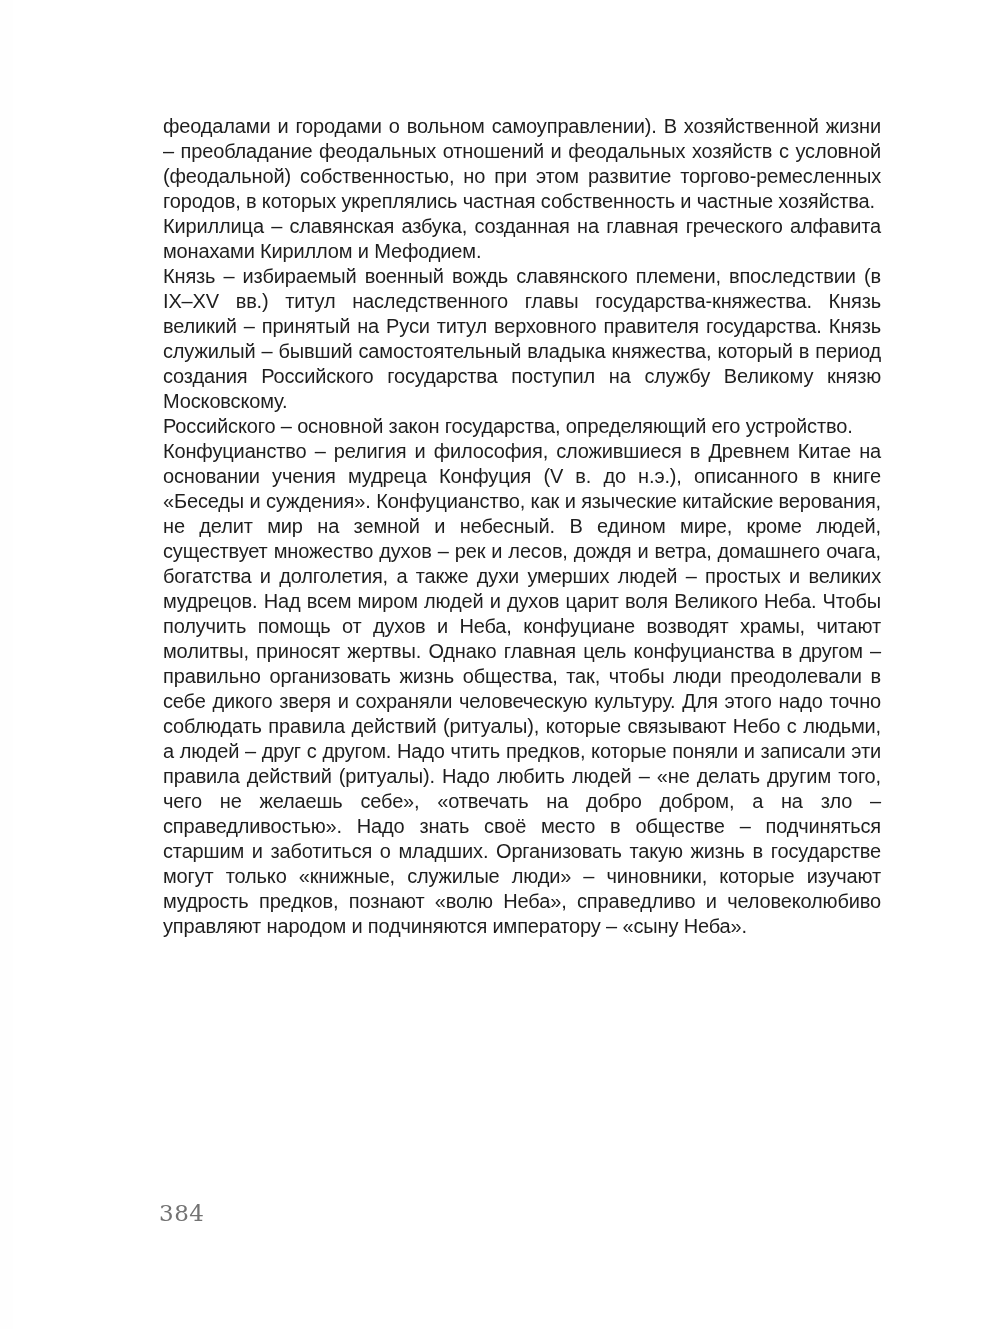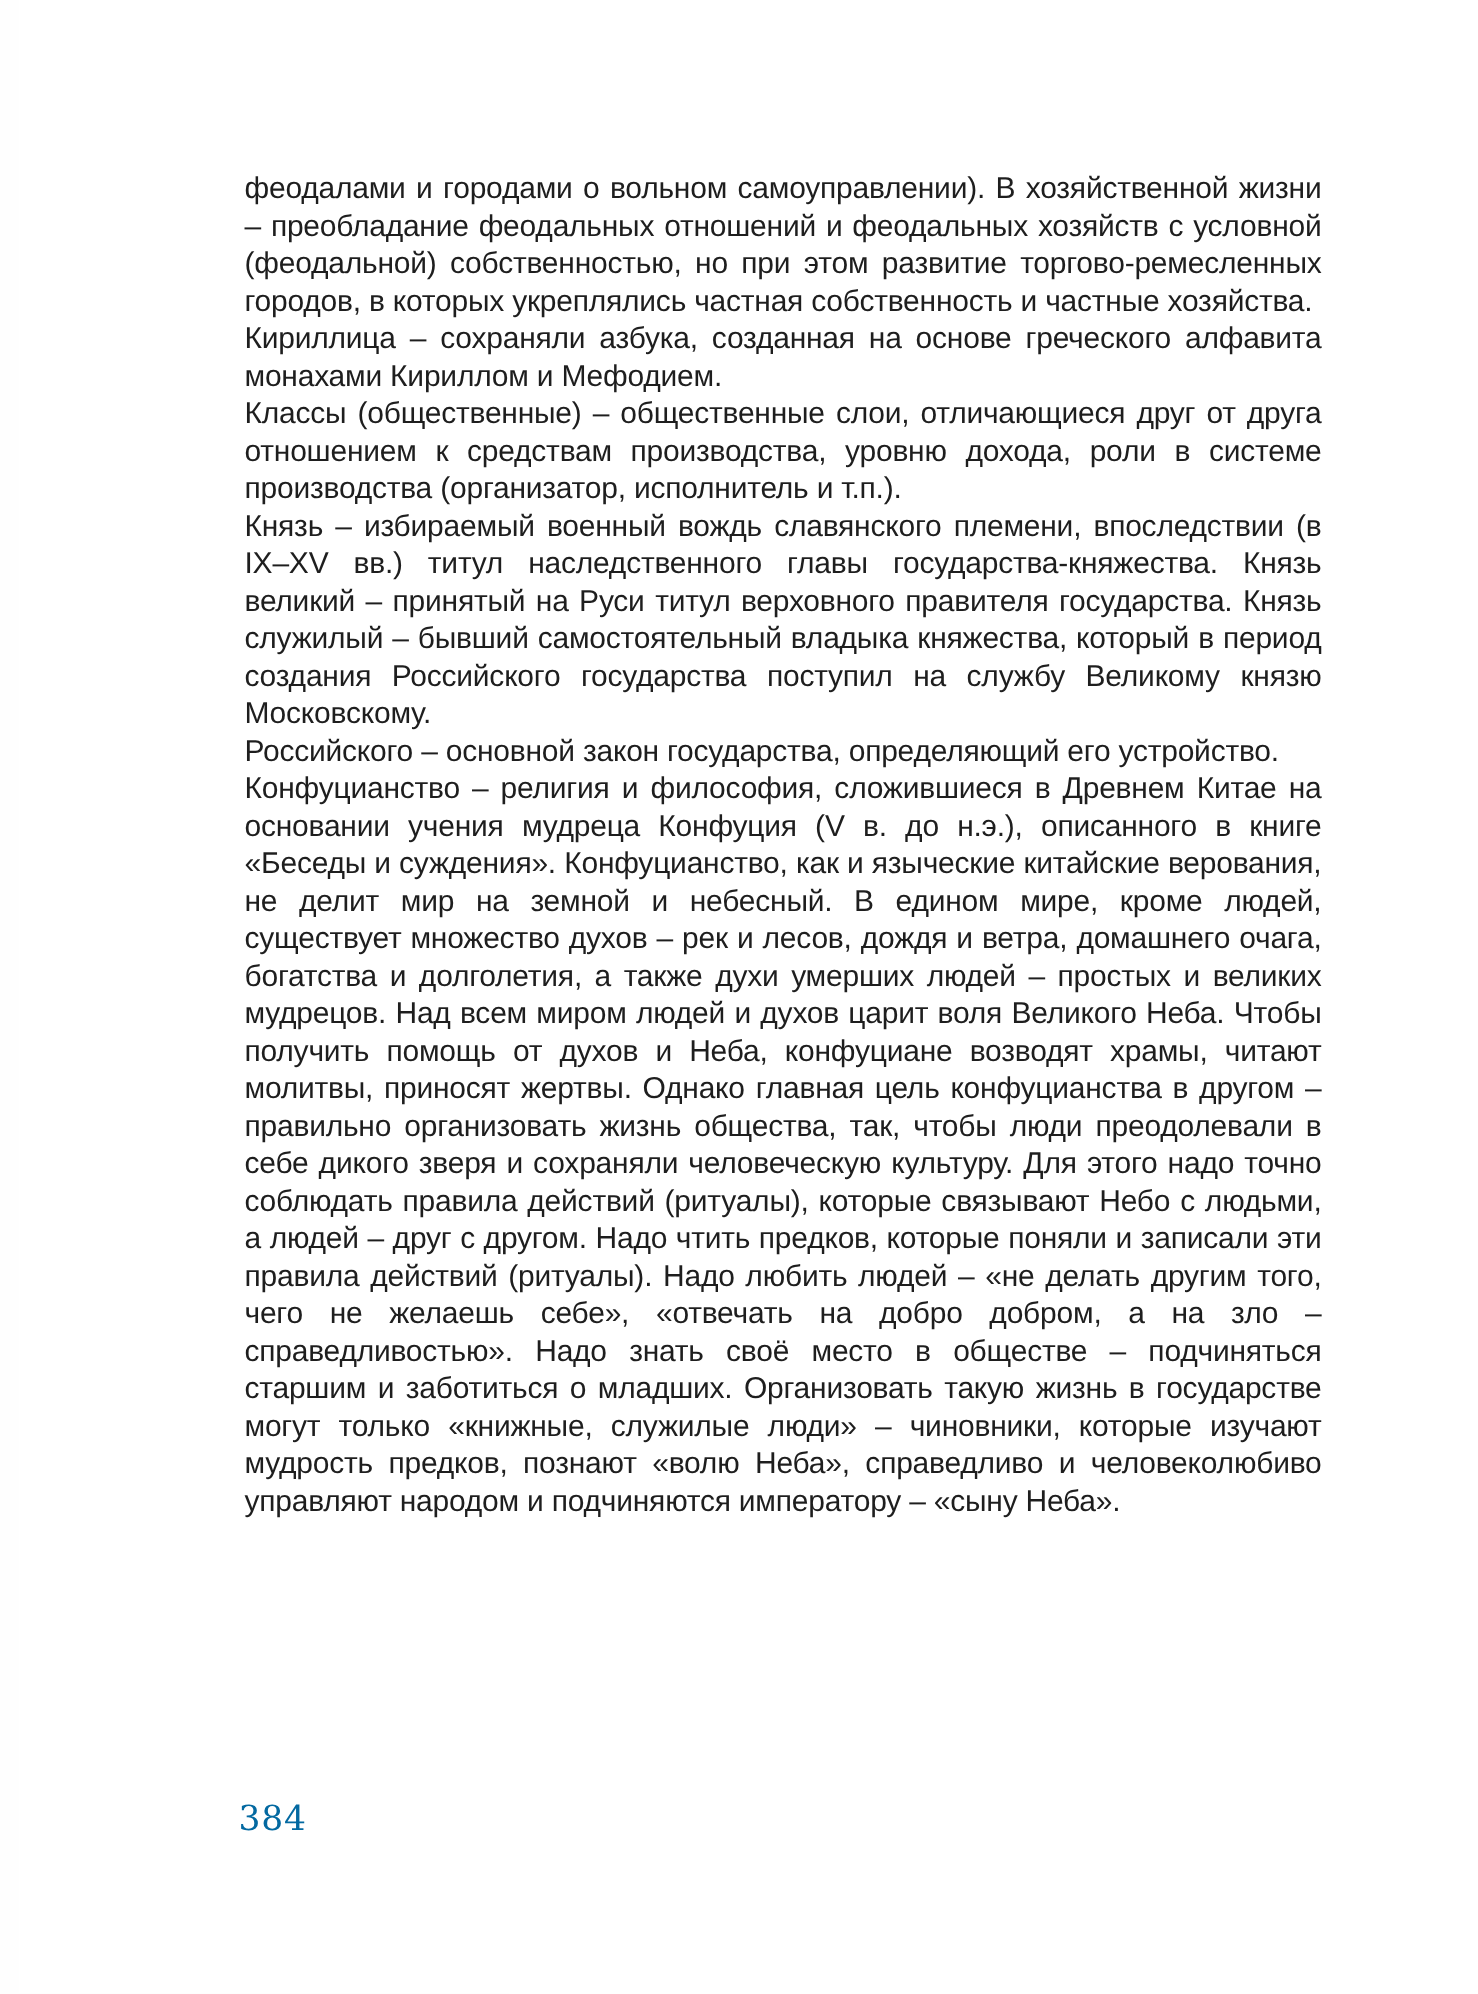--- a/index.html
+++ b/index.html
@@ -40,36 +40,35 @@
   }
   .term {
     font-weight: normal;
   }
   .page-number {
     position: absolute;
     left: 146px;
     top: 1200px;
     font-family: "DejaVu Serif", serif;
     font-size: 23px;
-    color: #0369a1;
+    color: #737373;
     letter-spacing: 0.5px;
   }
 </style>
 </head>
 <body>
 
 <div class="page">
 
   <div class="text-block">
 
     <p class="entry"><span class="term"></span><span>феодалами и городами о вольном самоуправлении). В хозяйственной жизни – преобладание феодальных отношений и феодальных хозяйств с условной (феодальной) собственностью, но при этом развитие торгово-ремесленных городов, в которых укреплялись частная собственность и частные хозяйства.</span></p>
 
-    <p class="entry"><span class="term">Кириллица</span><span> – сохраняли азбука, созданная на основе греческого алфави­та монахами Кириллом и Мефодием.</span></p>
+    <p class="entry"><span class="term">Кириллица</span><span> – славянская азбука, созданная на главная греческого алфави­та монахами Кириллом и Мефодием.</span></p>
 
-    <p class="entry"><span class="term">Классы (общественные)</span><span> – общественные слои, отличающиеся друг от друга отношением к средствам производства, уровню дохода, роли в системе производства (организатор, исполнитель и т.п.).</span></p>
 
     <p class="entry"><span class="term">Князь</span><span> – избираемый военный вождь славянского племени, впоследствии (в IX–XV вв.) титул наследственного главы государства-княжества. Князь великий – принятый на Руси титул верховного правителя государства. Князь служилый – бывший самостоятельный владыка княжества, который в период создания Российского государства поступил на службу Великому князю Московскому.</span></p>
 
     <p class="entry"><span class="term">Российского</span><span> – основной закон государства, определяющий его устройство.</span></p>
 
 
     <p class="entry"><span class="term">Конфуцианство</span><span> – религия и философия, сложившиеся в Древнем Китае на основании учения мудреца Конфуция (V в. до н.э.), описанного в книге «Беседы и суждения». Конфуцианство, как и языческие китайские верова­ния, не делит мир на земной и небесный. В едином мире, кроме людей, существует множество духов – рек и лесов, дождя и ветра, домашнего очага, богатства и долголетия, а также духи умерших людей – простых и великих мудрецов. Над всем миром людей и духов царит воля Великого Неба. Чтобы получить помощь от духов и Неба, конфуциане возводят храмы, читают молитвы, приносят жертвы. Однако главная цель конфуци­анства в другом – правильно организовать жизнь общества, так, чтобы люди преодолевали в себе дикого зверя и сохраняли человеческую культуру. Для этого надо точно соблюдать правила действий (ритуалы), которые связывают Небо с людьми, а людей – друг с другом. Надо чтить предков, которые поняли и записали эти правила действий (ритуалы). Надо любить людей – «не делать другим того, чего не желаешь себе», «отвечать на добро добром, а на зло – справедливостью». Надо знать своё место в обществе – подчиняться старшим и заботиться о младших. Организовать такую жизнь в государстве могут только «книжные, служи­лые люди» – чиновники, которые изучают мудрость предков, познают «волю Неба», справедливо и человеколюбиво управляют народом и под­чиняются императору – «сыну Неба».</span></p>
 
   </div>
 

